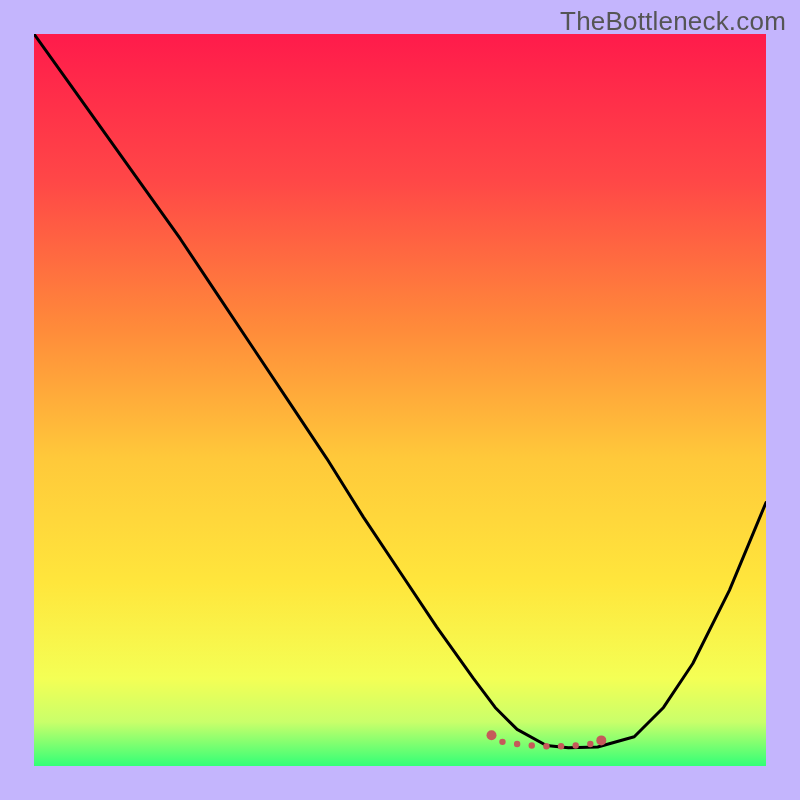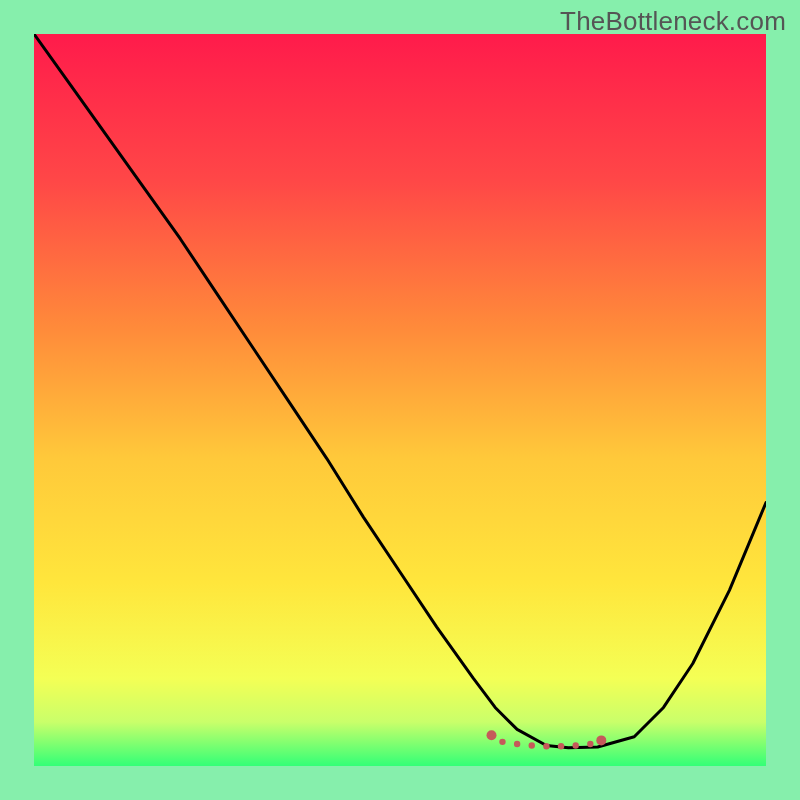--- a/index.html
+++ b/index.html
@@ -1,21 +1,21 @@
 <!DOCTYPE html>
 <html><head>
 <meta charset="utf-8">
 <style>
   * { margin: 0; padding: 0; box-sizing: border-box; }
   html, body { width: 800px; height: 800px; overflow: hidden; background: #000; }
   .chart-container {
     position: relative;
     width: 800px;
     height: 800px;
-    background: #86efac;
+    background: #c4b5fd;
   }
   .watermark {
     position: absolute;
     top: 6px;
     right: 14px;
     color: #555;
     font-family: Arial, Helvetica, sans-serif;
     font-size: 26px;
     font-weight: 500;
     z-index: 5;

